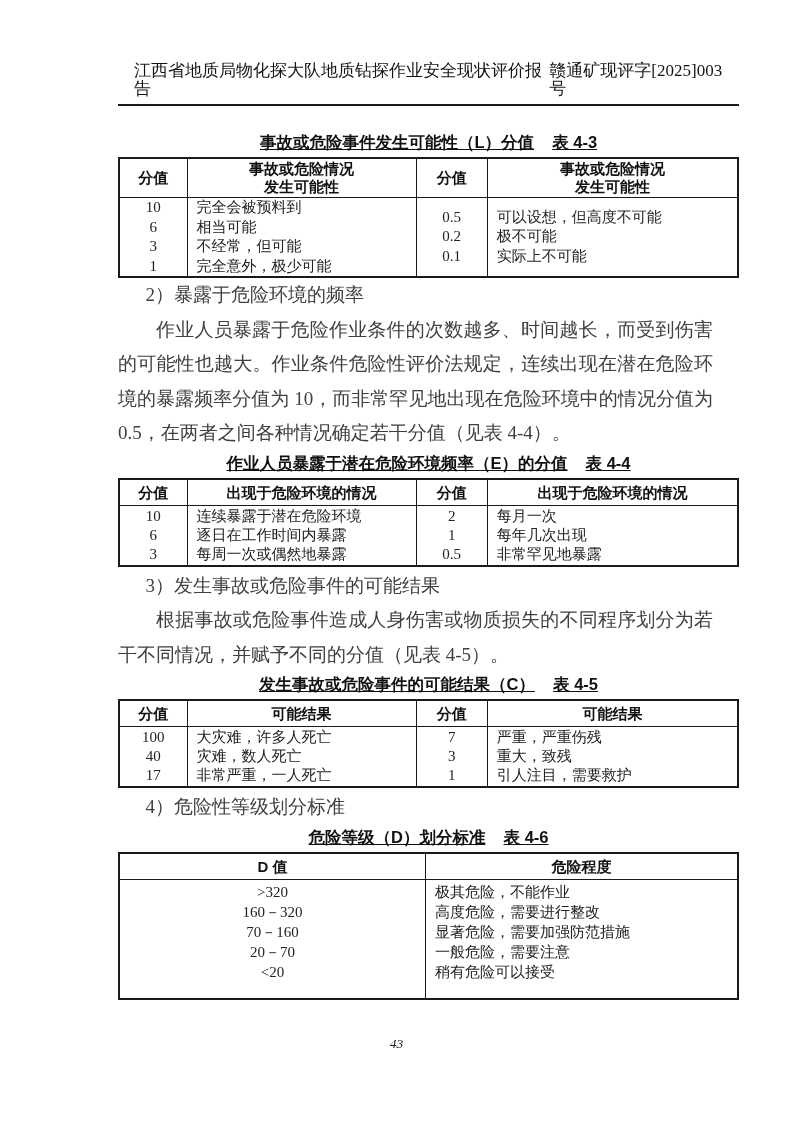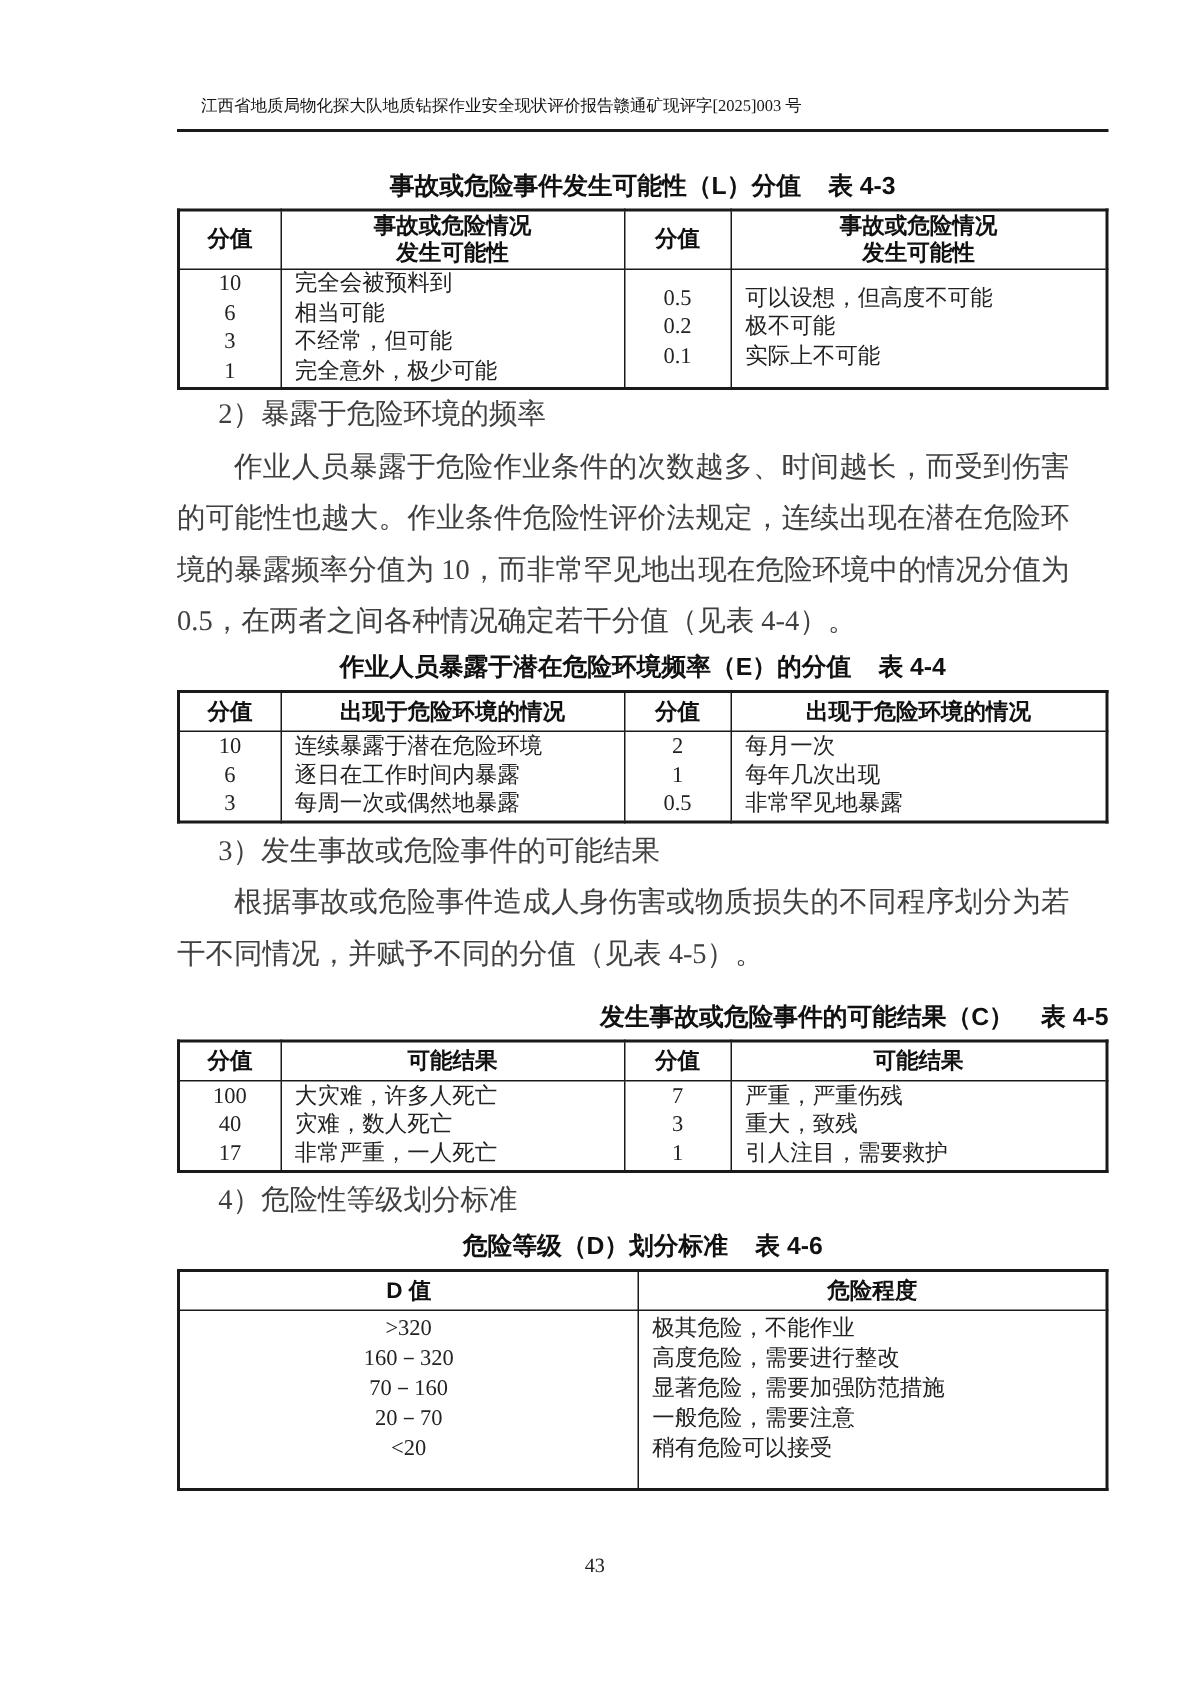--- a/index.html
+++ b/index.html
@@ -7,30 +7,30 @@
     width:793px;height:1122px;background:#ffffff;color:#151515;
     font-family:"Liberation Serif", serif;
     position:relative;overflow:hidden;
   }
   .content{margin-left:118px;width:621px;}
 
   
   .doc-header{
     display:flex;justify-content:flex-start;align-items:flex-end;
     padding-top:62px;padding-bottom:6px;border-bottom:2px solid #1a1a1a;
-    font-size:11px;line-height:18px;
+    font-size:17px;line-height:18px;
   }
   .doc-header .left{padding-left:16px;}
   .doc-header .right{padding-right:0;}
 
   
   .tbl-title{
     text-align:center;font-weight:bold;font-size:16.5px;line-height:24px;
     font-family:"Liberation Sans", sans-serif;
-    margin-top:24px;margin-bottom:3px;color:#111;
+    margin-top:24px;margin-bottom:3px;color:#111;text-decoration:underline;
   }
   .tbl-title .tag{margin-left:1.1em;}
 
   
   table.tbl{
     border-collapse:collapse;width:100%;table-layout:fixed;
     border:2px solid #1a1a1a;font-size:15px;color:#222;
   }
   table.tbl th,table.tbl td{
     border-right:1.5px solid #1a1a1a;padding:0;vertical-align:middle;
@@ -57,21 +57,21 @@
   .para-block p{
     margin:0;font-size:19px;line-height:34.5px;text-align:justify;color:#404040;
   }
   p.sec-head{text-indent:1.45em;text-align:left;}
   p.sec-body{text-indent:2em;}
   .sp2{margin-top:2px;}
 
   
   .page-number{
     position:absolute;left:0;right:0;top:1036px;text-align:center;
-    font-size:13.5px;color:#222;
+    font-size:13.5px;color:#222;font-style:italic;
   }
 </style>
 </head>
 <body>
 
 <div class="content">
 
   <div class="doc-header">
     <span class="left">江西省地质局物化探大队地质钻探作业安全现状评价报告</span>
     <span class="right">赣通矿现评字[2025]003 号</span>
@@ -180,21 +180,21 @@
         </td>
       </tr>
     </tbody>
   </table>
 
   <div class="para-block sp2">
     <p class="sec-head">3）发生事故或危险事件的可能结果</p>
     <p class="sec-body">根据事故或危险事件造成人身伤害或物质损失的不同程序划分为若干不同情况，并赋予不同的分值（见表 4-5）。</p>
   </div>
 
-  <div class="tbl-title" style="margin-top:12px;text-align:right;">
+  <div class="tbl-title" style="margin-top:0;">
     <span>发生事故或危险事件的可能结果（C）</span><span class="tag">表 4-5</span>
   </div>
   <table class="tbl t3">
     <colgroup>
         <col style="width:11%">
         <col style="width:37%">
         <col style="width:11.5%">
         <col style="width:40.5%">
       </colgroup>
     <thead>

